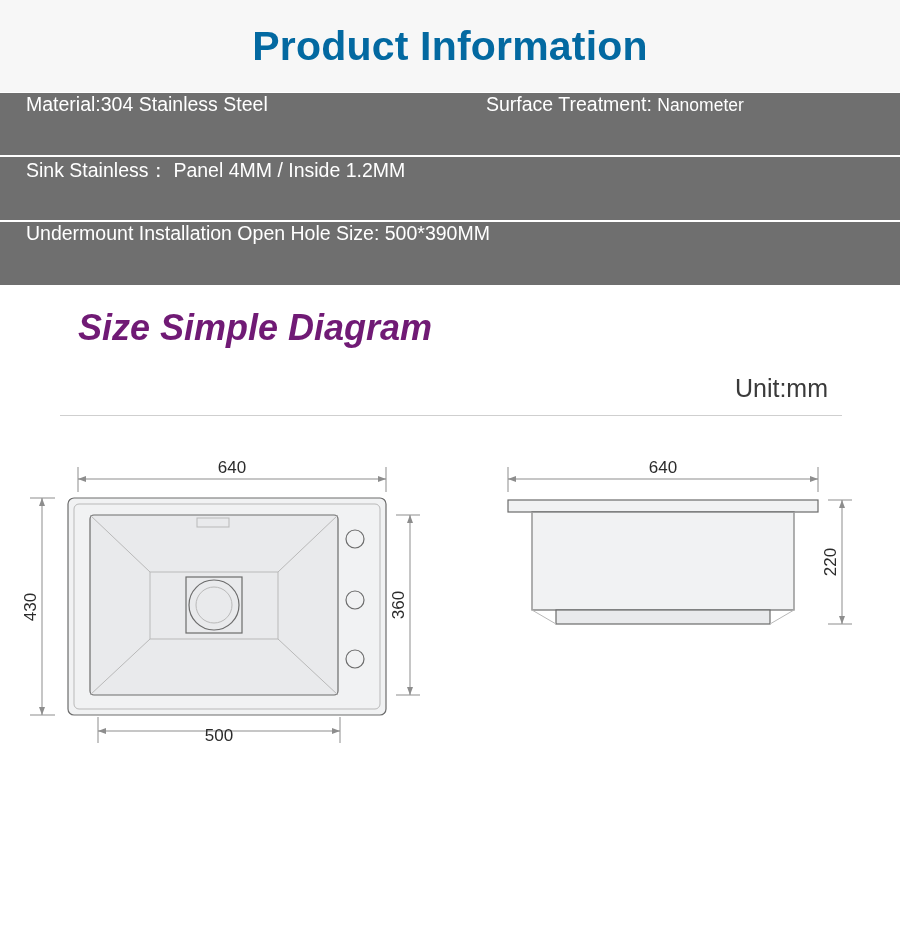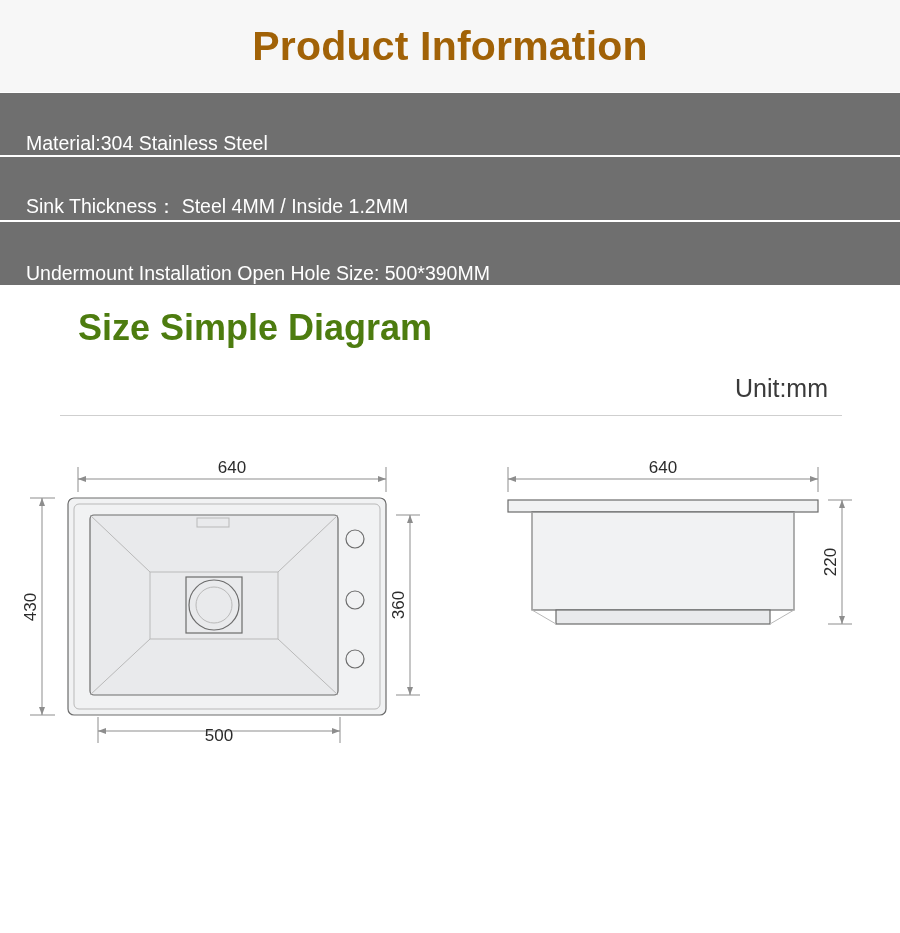--- a/index.html
+++ b/index.html
@@ -22,34 +22,34 @@
   .header {
     height: 92px;
     background: #f7f7f7;
     display: flex;
     align-items: center;
     justify-content: center;
   }
   .header-title {
     font-size: 41px;
     font-weight: bold;
-    color: #a16207;
+    color: #0369a1;
     letter-spacing: 0.2px;
   }
 
   
   .spec-table {
     width: 900px;
   }
   .spec-row {
     height: 65px;
     background: #6f6f6f;
     color: #ffffff;
     display: flex;
-    align-items: flex-end;
+    align-items: flex-start;
     padding-left: 26px;
     border-bottom: 2px solid #ffffff;
     font-size: 19.5px;
     white-space: nowrap;
   }
   .spec-row.first { border-top: 1px solid #ffffff; }
   .spec-row .left-cell {
     width: 460px;
     flex: 0 0 460px;
   }
@@ -66,21 +66,22 @@
     width: 900px;
     height: 490px;
     background: #ffffff;
   }
   .section-title {
     position: absolute;
     left: 78px;
     top: 20px;
     font-size: 36px;
     font-weight: bold;
-    color: #4d7c0f;
+    color: #701a75;
+    font-style: italic;
   }
   .unit-label {
     position: absolute;
     right: 72px;
     top: 87px;
     font-size: 25px;
     color: #3a3a3a;
     margin-left: 36px;
   }
   .rule {
@@ -116,24 +117,28 @@
 <div class="page">
 
   <div class="header">
     <div class="header-title">Product Information</div>
   </div>
 
   <div class="spec-table">
 
     <div class="spec-row first">
       <div class="left-cell">Material:304 Stainless Steel</div>
+      <div class="right-cell">
+        <span>Surface Treatment:</span>
+        <span class="val">Nanometer</span>
+      </div>
     </div>
 
     <div class="spec-row">
-      <div class="left-cell" style="flex:1 1 auto;width:auto">Sink Thickness： Steel 4MM  /  Inside 1.2MM</div>
+      <div class="left-cell" style="flex:1 1 auto;width:auto">Sink Stainless： Panel 4MM  /  Inside 1.2MM</div>
     </div>
 
 
 
     <div class="spec-row">
       <div class="left-cell" style="flex:1 1 auto;width:auto">Undermount Installation Open Hole Size:  500*390MM</div>
     </div>
 
   </div>
 

